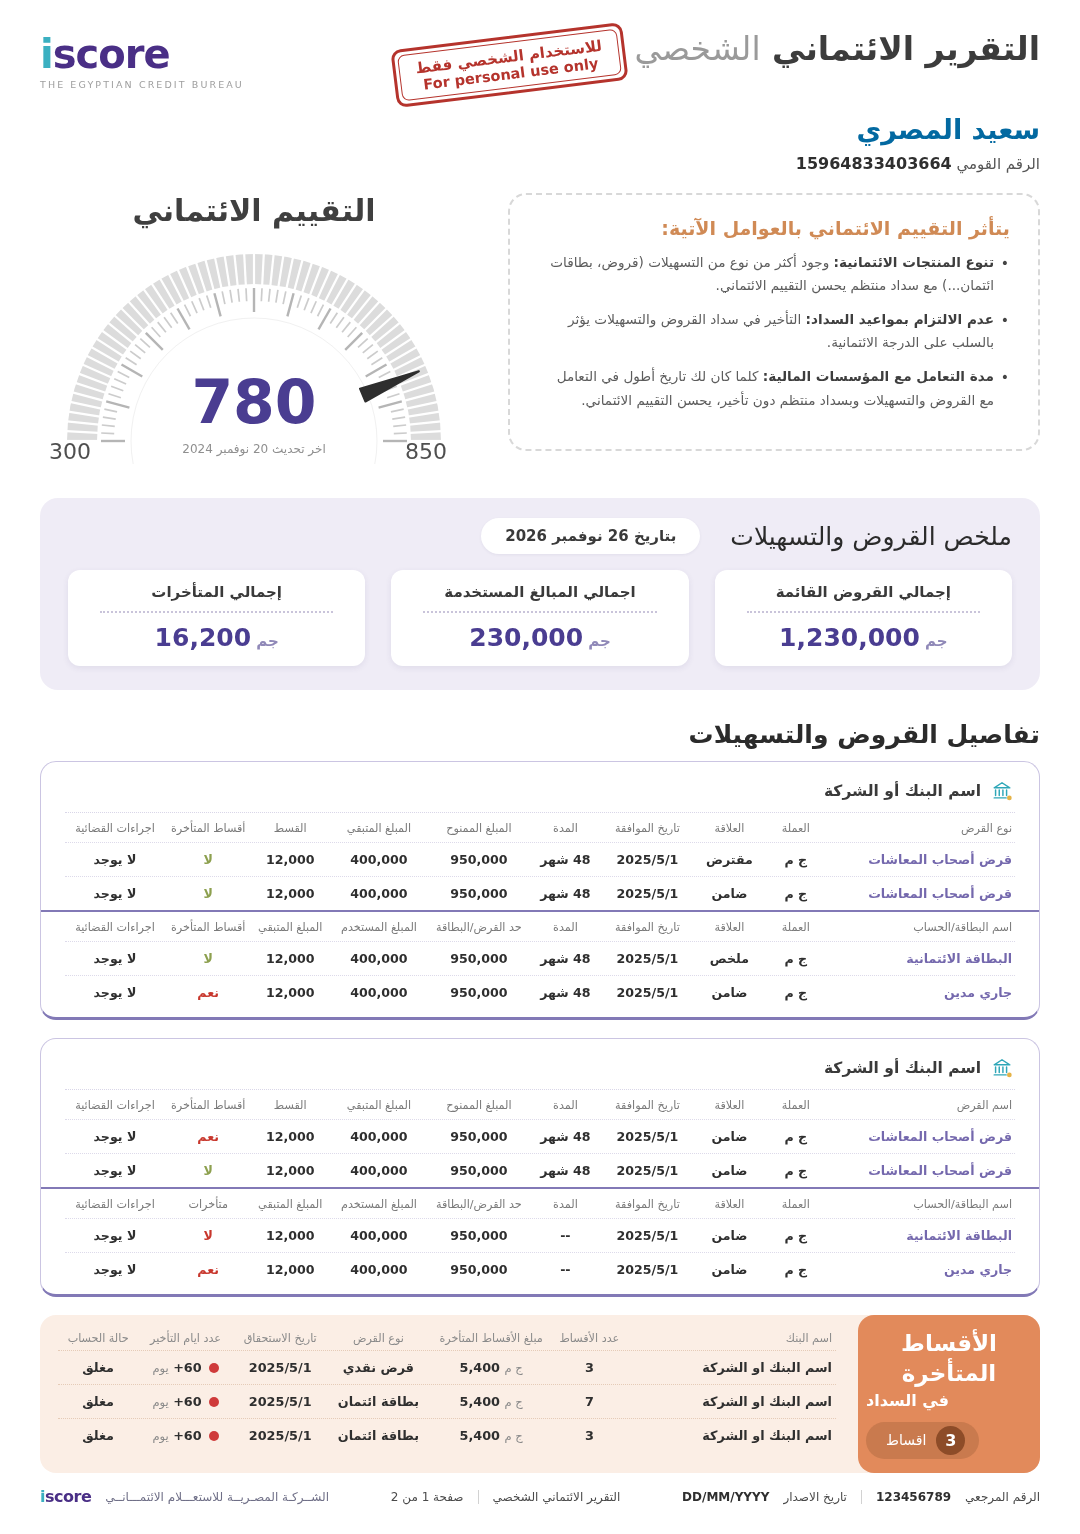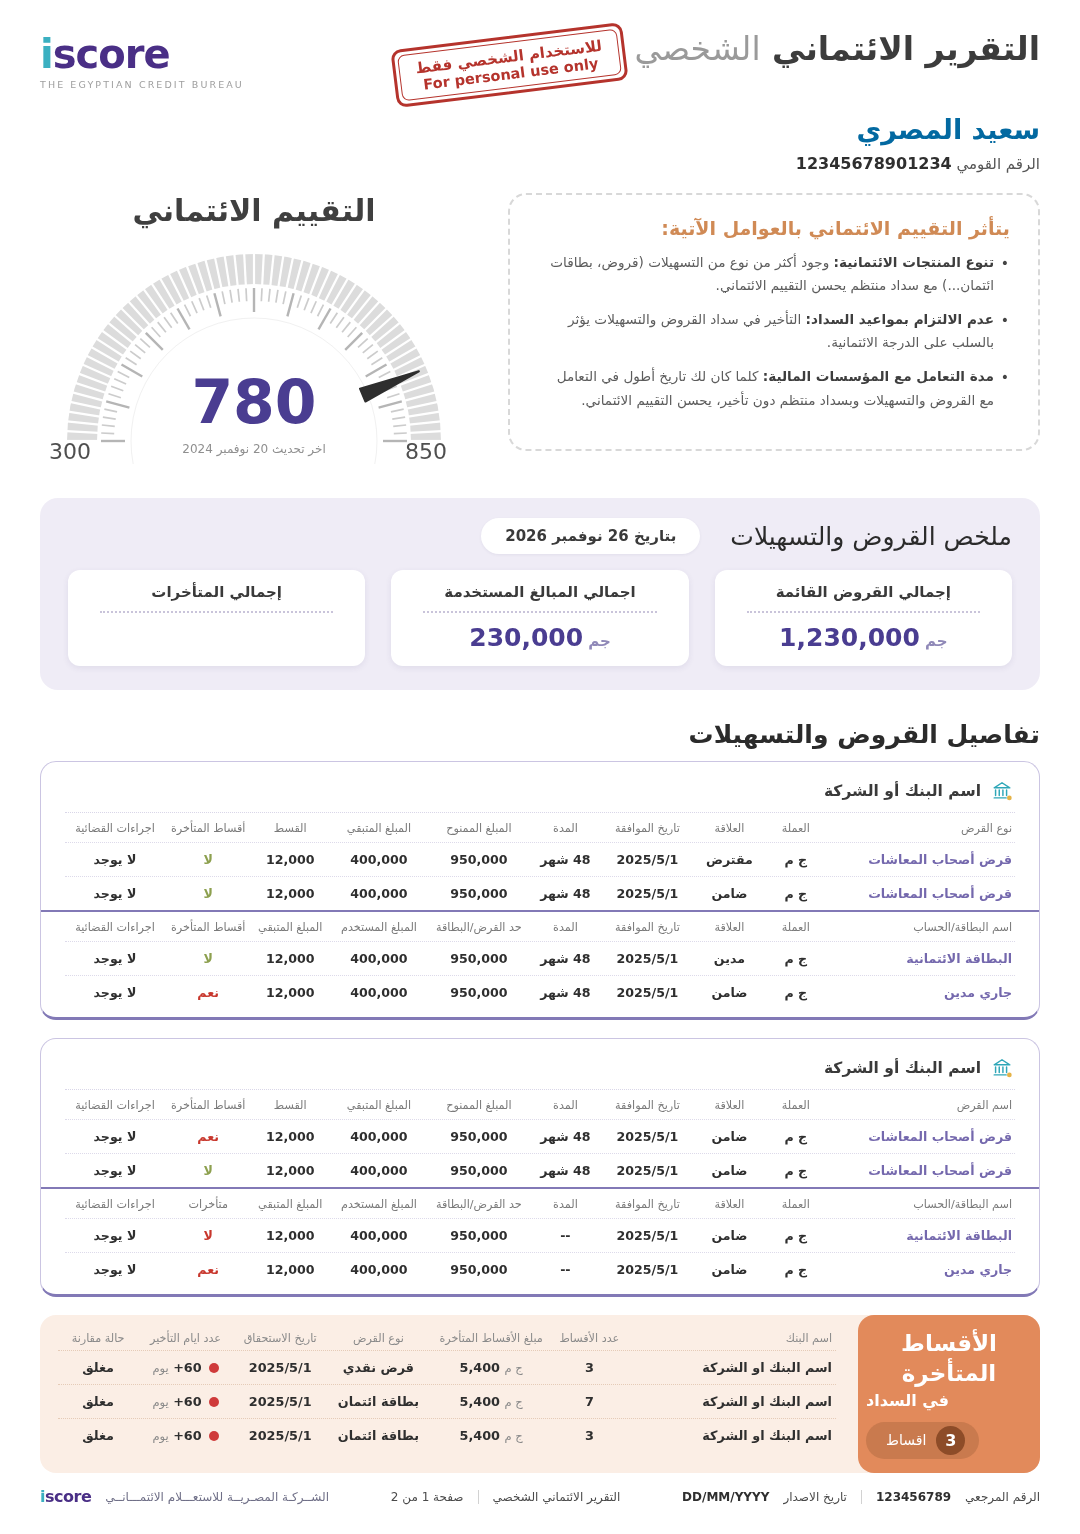--- a/index.html
+++ b/index.html
@@ -122,21 +122,21 @@
     <div class="logo">
       <div class="word"><span class="i">i</span><span>score</span></div>
       <div class="tag">THE EGYPTIAN CREDIT BUREAU</div>
     </div>
   </div>
 
   <div class="person">
     <div class="p-name">سعيد المصري</div>
     <div class="p-id">
       <span>الرقم القومي</span>
-      <b>12345678901234</b>
+      <b>15964833403664</b>
     </div>
   </div>
 
   <div class="main">
     <div class="factors">
       <div class="f-head">يتأثر التقييم الائتماني بالعوامل الآتية:</div>
       <ul class="f-list">
           <li><b>تنوع المنتجات الائتمانية:</b> وجود أكثر من نوع من التسهيلات (قروض، بطاقات ائتمان...) مع سداد منتظم يحسن التقييم الائتماني.</li>
           <li><b>عدم الالتزام بمواعيد السداد:</b> التأخير في سداد القروض والتسهيلات يؤثر بالسلب على الدرجة الائتمانية.</li>
           <li><b>مدة التعامل مع المؤسسات المالية:</b> كلما كان لك تاريخ أطول في التعامل مع القروض والتسهيلات وبسداد منتظم دون تأخير، يحسن التقييم الائتماني.</li>
@@ -294,20 +294,22 @@
         </div>
         <div class="s-card">
           <div class="s-label">اجمالي المبالغ المستخدمة</div>
       <div class="s-div"></div>
       <div dir="ltr">
         <span class="s-val">230,000</span> <span class="s-unit">جم</span></div>
         </div>
         <div class="s-card">
           <div class="s-label">إجمالي المتأخرات</div>
       <div class="s-div"></div>
+      <div dir="ltr">
+        <span class="s-val">16,200</span> <span class="s-unit">جم</span></div>
         </div>
       </div>
   </div>
 
   <div class="d-title">تفاصيل القروض  والتسهيلات</div>
   <div id="bank-cards">
       <section class="bank-card">
         <div class="bank-head">
           <svg width="22" height="22" viewBox="0 0 24 24" fill="none" stroke="#2fa7b8" stroke-width="1.6" stroke-linecap="round" stroke-linejoin="round">
   <path d="M3.5 8.5 L12 3 L20.5 8.5 Z"></path>
@@ -368,21 +370,21 @@
             <div class="tc h c4">المدة</div>
             <div class="tc h c5">حد القرض/البطاقة</div>
             <div class="tc h c6">المبلغ المستخدم</div>
             <div class="tc h c7">المبلغ المتبقي</div>
             <div class="tc h c8">أقساط المتأخرة</div>
             <div class="tc h c9">اجراءات القضائية</div>
           </div>
           <div class="trow">
             <div class="tc c0">البطاقة الائتمانية</div>
             <div class="tc c1">ج م</div>
-            <div class="tc c2">مدين</div>
+            <div class="tc c2">ملخص</div>
             <div class="tc c3">2025/5/1</div>
             <div class="tc c4">48 شهر</div>
             <div class="tc c5">950,000</div>
             <div class="tc c6">400,000</div>
             <div class="tc c7">12,000</div>
             <div class="tc c8 flag-green">لا</div>
             <div class="tc c9">لا يوجد</div>
           </div>
           <div class="trow">
             <div class="tc c0">جاري مدين</div>
@@ -501,21 +503,21 @@
       </div>
     </div>
     <div class="o-table" id="overdue-table">
         <div class="orow">
           <div class="oc h o0">اسم البنك</div>
           <div class="oc h o1">عدد الأقساط</div>
           <div class="oc h o2">مبلغ الأقساط المتأخرة</div>
           <div class="oc h o3">نوع القرض</div>
           <div class="oc h o4">تاريخ الاستحقاق</div>
           <div class="oc h o5">عدد ايام التأخير</div>
-          <div class="oc h o6">حالة مقارنة</div>
+          <div class="oc h o6">حالة الحساب</div>
         </div>
         <div class="orow">
       <div class="oc o0">اسم البنك او الشركة</div>
       <div class="oc o1">3</div>
       <div class="oc o2"><span dir="ltr"><b>5,400</b> <span class="cur">ج م</span></span></div>
       <div class="oc o3">قرض نقدي</div>
       <div class="oc o4">2025/5/1</div>
       <div class="oc o5"><span class="dot"></span><span dir="ltr">+60</span> <span class="days-u">يوم</span></div>
       <div class="oc o6">مغلق</div>
     </div>

